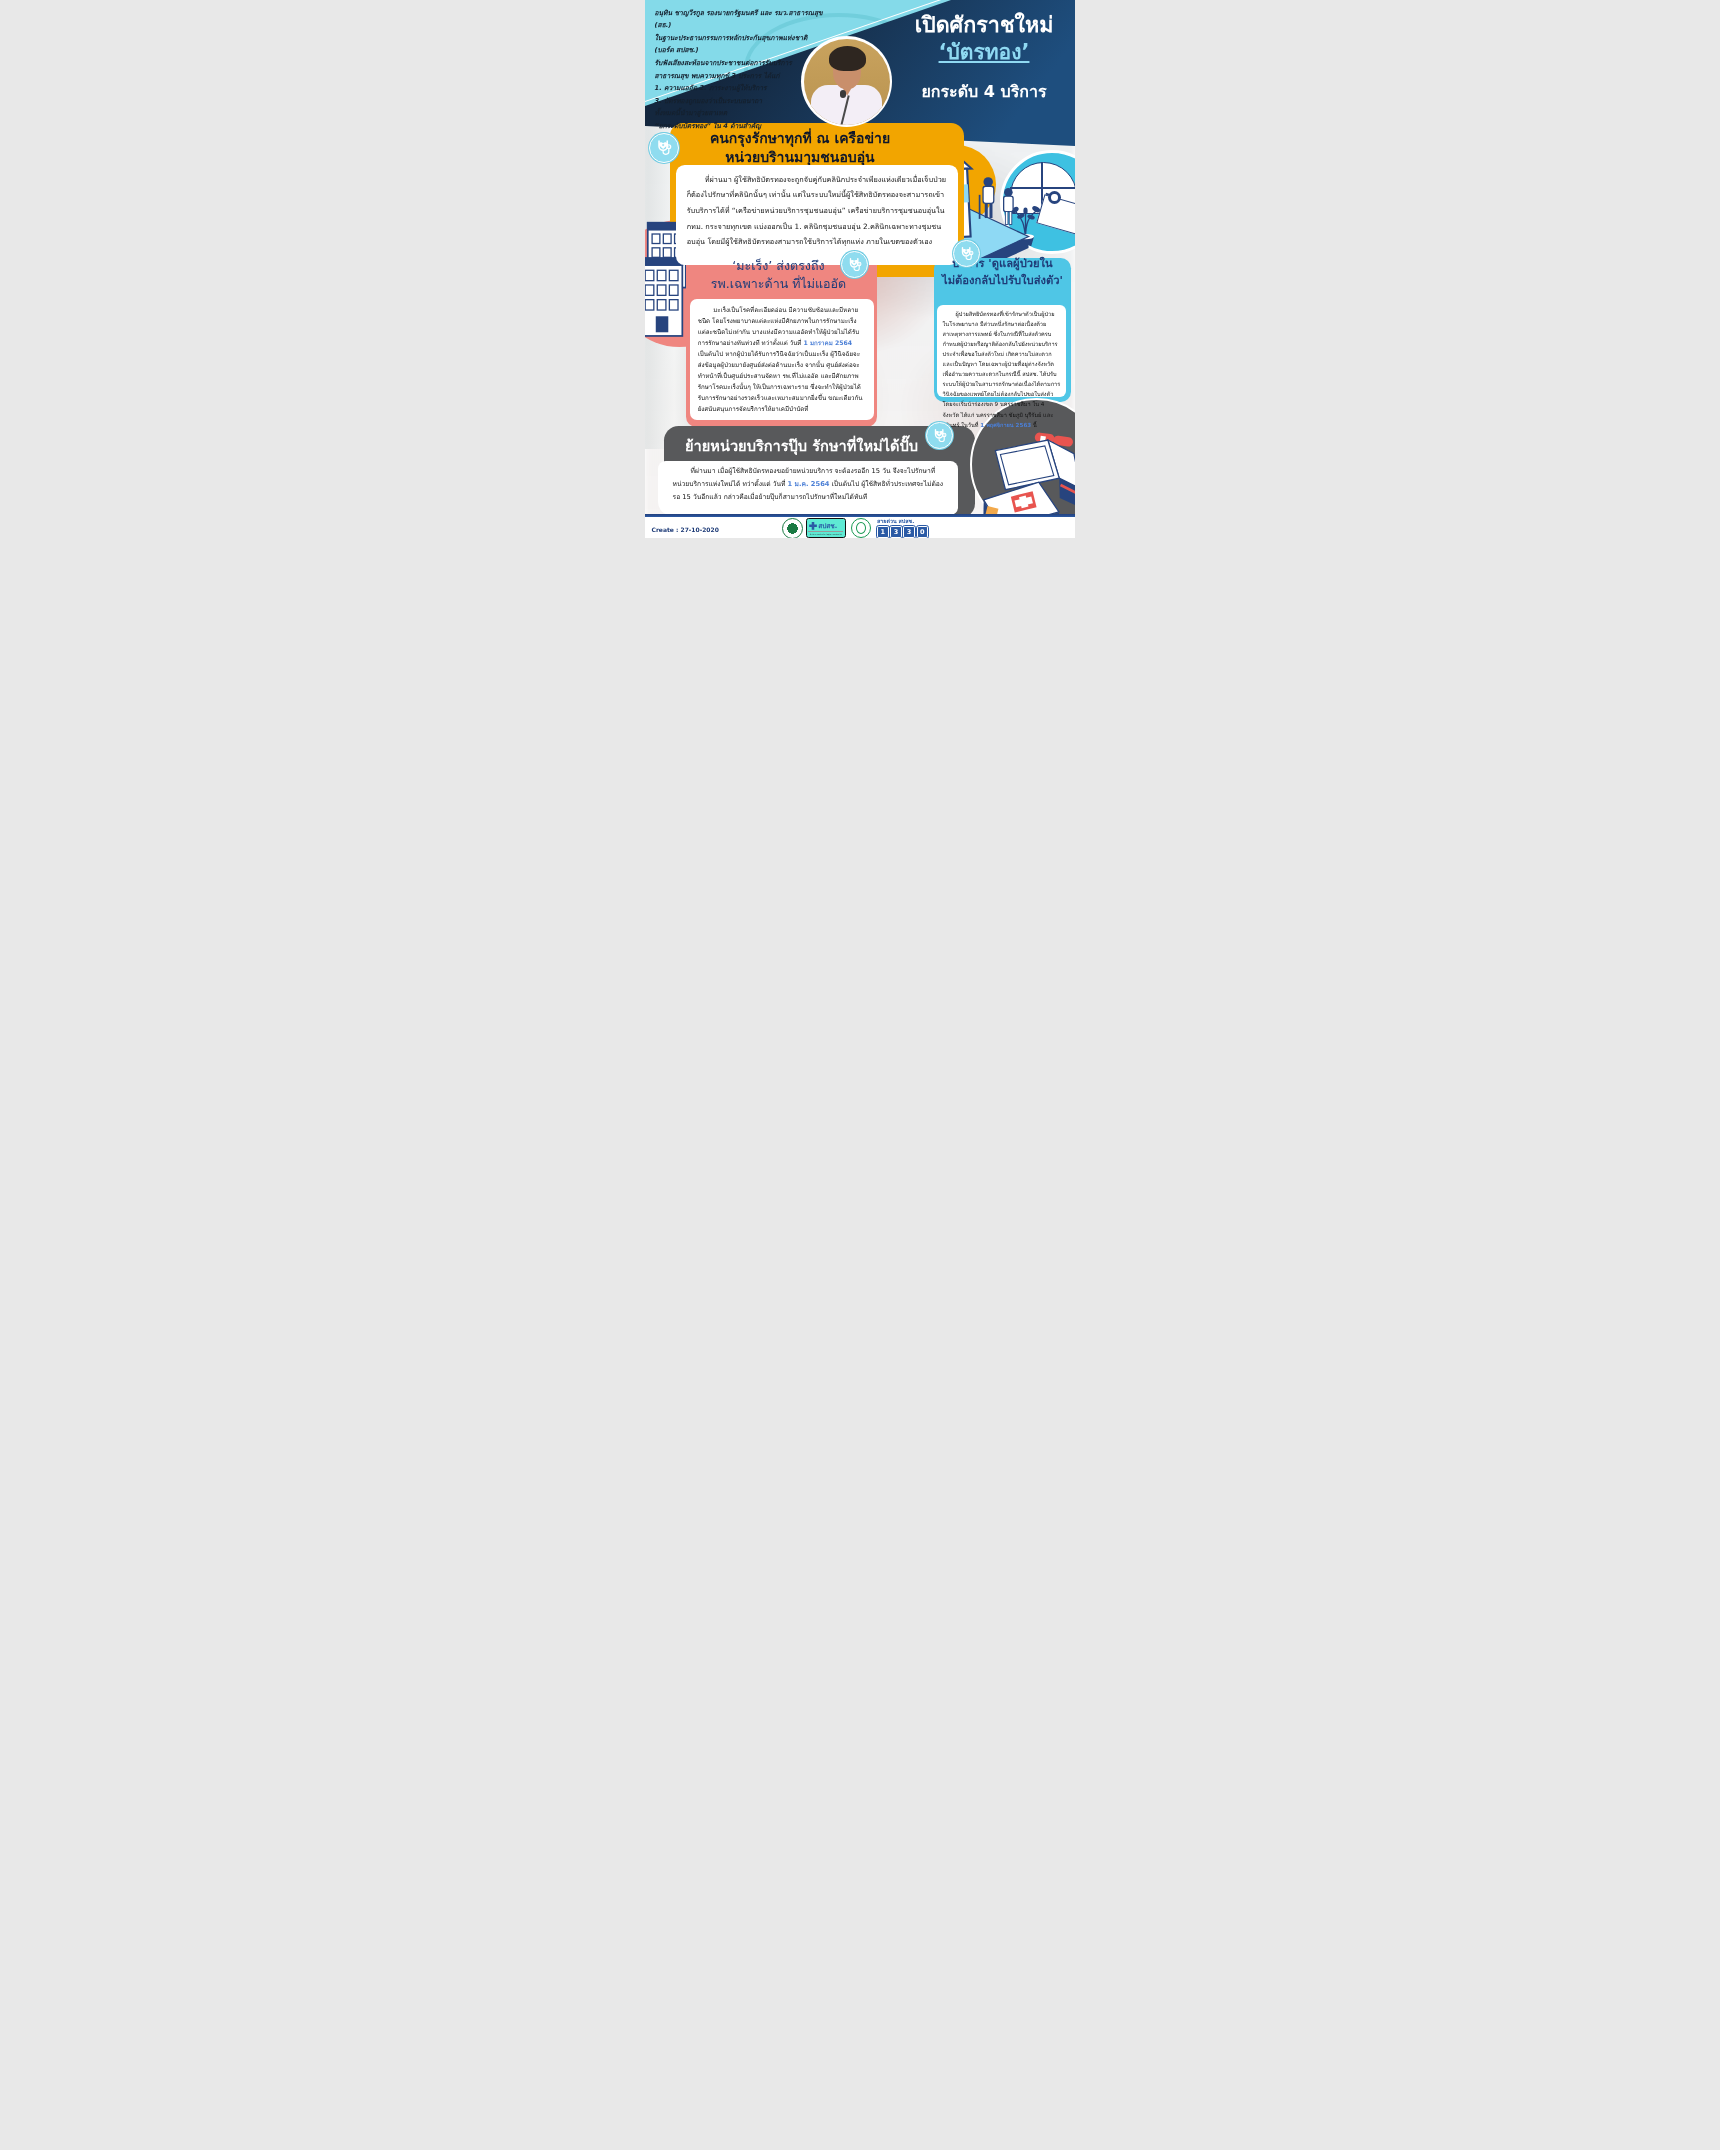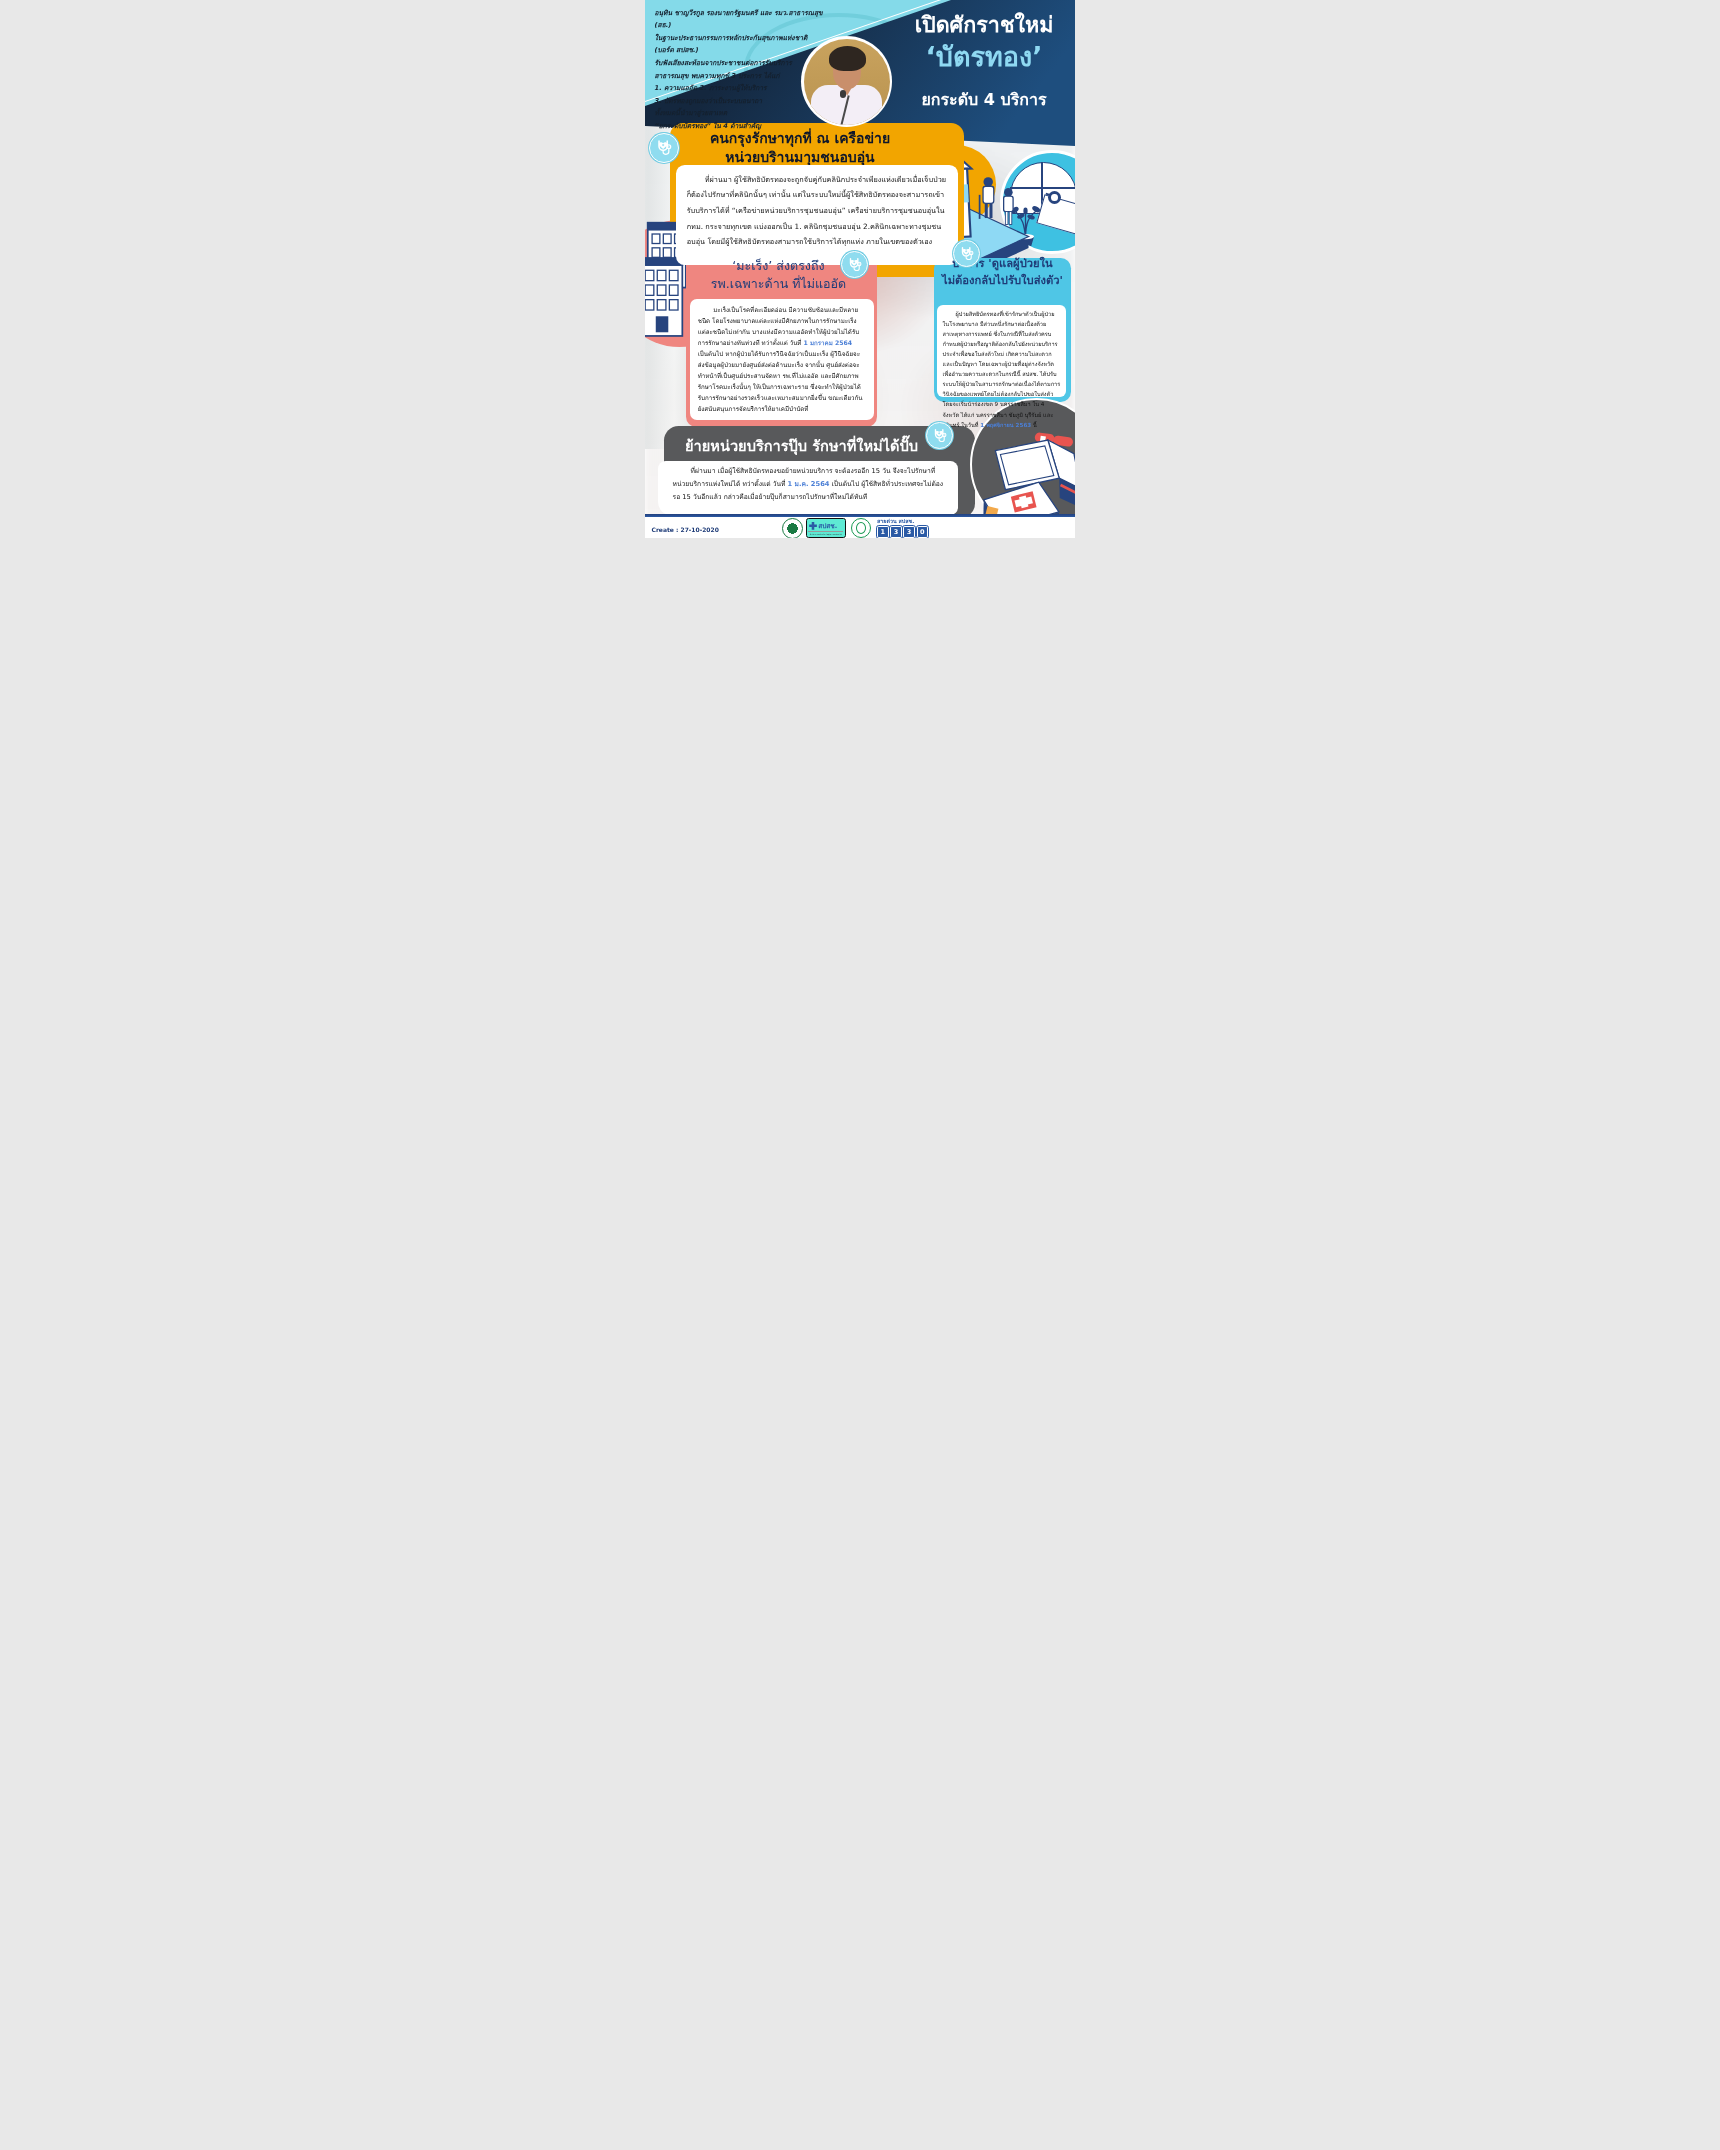--- a/index.html
+++ b/index.html
@@ -24,21 +24,21 @@
      border-radius:50%;z-index:1;}
   .navy-panel{left:0;top:0;width:430px;height:146px;z-index:2;
     background:linear-gradient(128deg,#14273e 25%,#1e4e7e 85%);
     clip-path:polygon(306px 0,430px 0,430px 146px,0 126px,0 106px);}
   .navy-edge-line{left:-2.6px;top:102px;width:327px;height:1.3px;background:#ffffff;z-index:3;
     transform:rotate(-19deg);transform-origin:left center;}
   .intro{left:9.5px;top:6.9px;width:172px;z-index:4;color:#14202e;font-weight:bold;font-style:italic;
     font-size:6.7px;line-height:1.87;}
   .title-block{left:252px;top:12px;width:174px;z-index:4;text-align:center;}
   .title-l1{color:#ffffff;font-size:21.5px;font-weight:bold;line-height:1.25;}
-  .title-l2{color:#8fd9f2;font-size:27px;font-weight:bold;line-height:1.3;}
+  .title-l2{color:#8fd9f2;font-size:21px;font-weight:bold;line-height:1.3;text-decoration:underline;}
   .title-l3{color:#ffffff;font-size:16px;font-weight:bold;line-height:1.4;margin-top:15px;}
 
   
   .photo-ring{left:156px;top:36px;width:91px;height:91px;border-radius:50%;background:#ffffff;z-index:5;}
   .photo{left:2.6px;top:2.6px;width:86px;height:86px;border-radius:50%;overflow:hidden;
      background:linear-gradient(180deg,#c9a35e,#b8924f);}
   .photo .hair{left:25px;top:7.7px;width:37px;height:25px;border-radius:50% 50% 40% 40%;background:#2e2620;}
   .photo .face{left:29px;top:14.6px;width:28px;height:36px;border-radius:46%;background:#c98f6b;}
   .photo .shirt{left:7.7px;top:46px;width:71px;height:43px;border-radius:17px 17px 0 0;background:#f3eef6;}
   .photo .collar{left:37px;top:46px;width:13px;height:11.2px;background:#c98f6b;clip-path:polygon(0 0,100% 0,50% 100%);}

